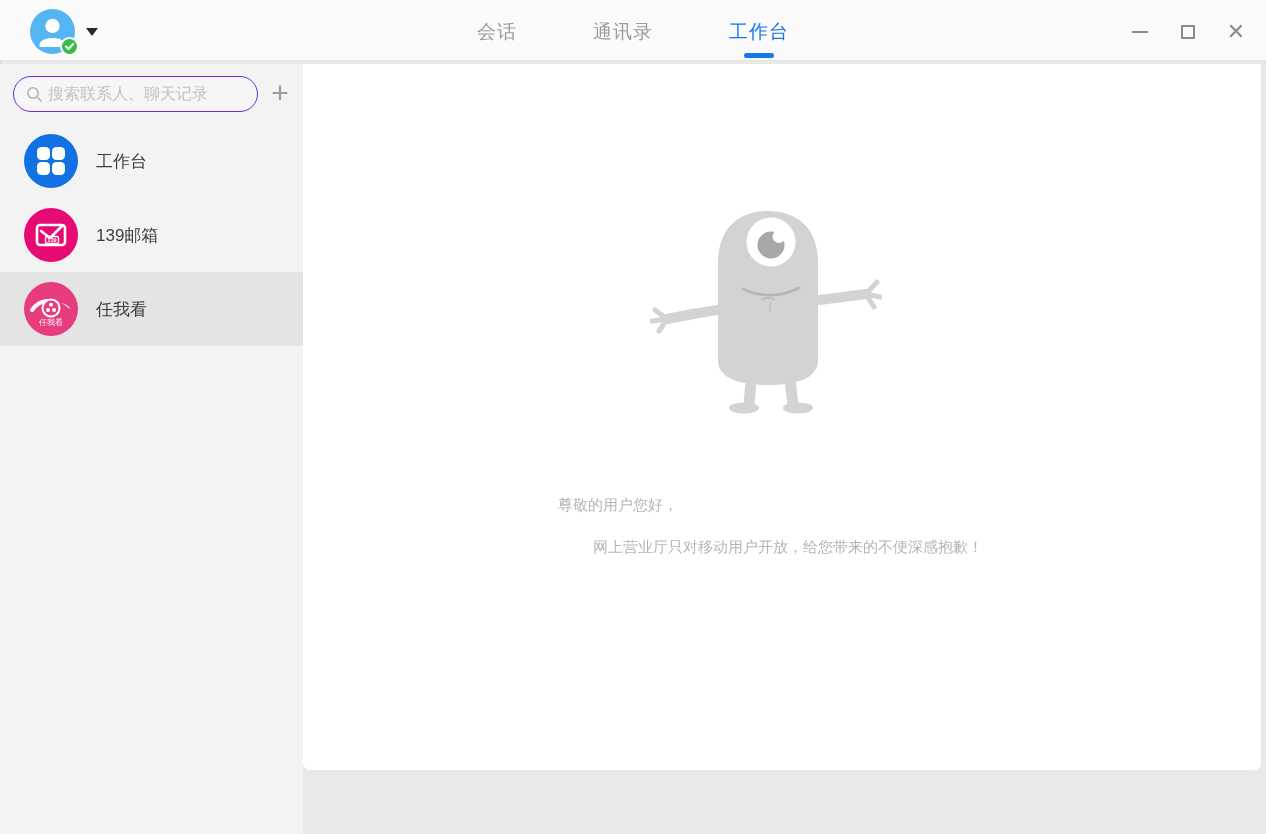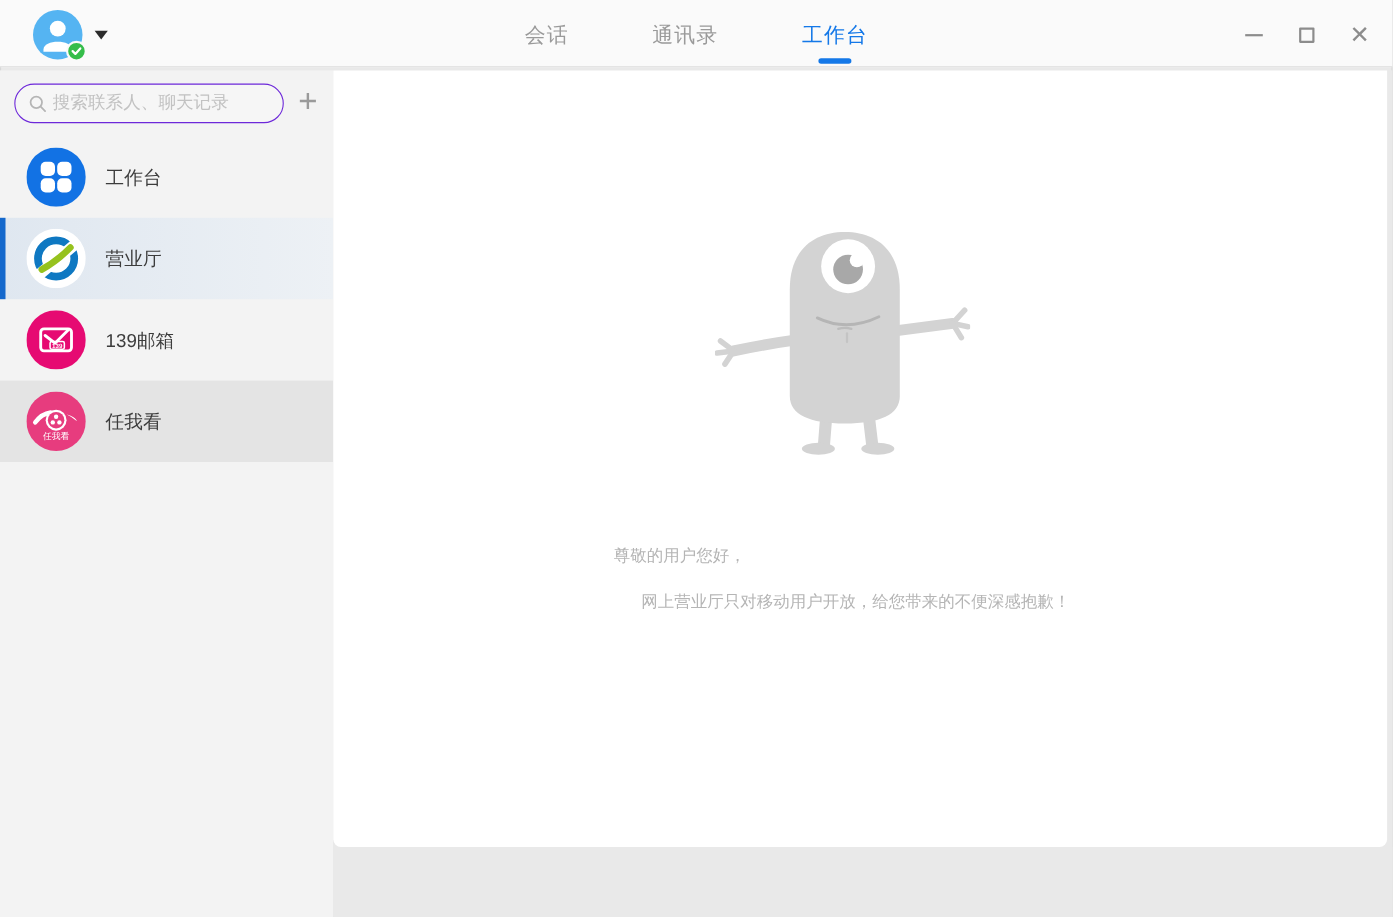--- a/index.html
+++ b/index.html
@@ -100,21 +100,21 @@
   .nav-item.hovered { background:#e4e4e4; }
 
   
   .main { position:absolute; left:303px; top:64px; width:963px; height:770px; background:#e9e9e9; }
   .card {
     position:absolute; left:0; top:0; width:958px; height:706px;
     background:#ffffff; border-radius:0 0 7px 7px;
   }
   .monster { position:absolute; left:347px; top:141px; }
   .empty-line1 { position:absolute; left:255px; top:432px; font-size:15px; color:#b5b5b5;text-align:center; }
-  .empty-line2 { position:absolute; left:280px; top:474px; font-size:15px; color:#b5b5b5; }
+  .empty-line2 { position:absolute; left:290px; top:474px; font-size:15px; color:#b5b5b5; }
   .footer-strip { position:absolute; left:0; top:706px; width:963px; height:64px; background:#e9e9e9; }
 </style>
 </head>
 <body>
 
 <div class="header">
 
   <div class="avatar-wrap">
     <div class="avatar-circle">
       <svg width="45" height="45" viewBox="0 0 45 45">
@@ -180,32 +180,20 @@
           <rect x="13" y="13" width="13" height="13" rx="4.5" fill="#ffffff"></rect>
           <rect x="28" y="13" width="13" height="13" rx="4.5" fill="#ffffff"></rect>
           <rect x="13" y="28" width="13" height="13" rx="4.5" fill="#ffffff"></rect>
           <rect x="28" y="28" width="13" height="13" rx="4.5" fill="#ffffff"></rect>
         </svg>
       </div>
       <span class="label">工作台</span>
     </div>
 
 
-    <div class="nav-item selected">
-      <div class="icon-wrap">
-        <svg width="54" height="54" viewBox="0 0 54 54">
-          <circle cx="27" cy="27" r="27" fill="#ffffff"></circle>
-          <circle cx="27" cy="27" r="16.5" fill="none" stroke="#0e78c2" stroke-width="7"></circle>
-          <line x1="11" y1="40" x2="43" y2="13" stroke="#ffffff" stroke-width="7"></line>
-          <line x1="14" y1="43" x2="46" y2="16" stroke="#ffffff" stroke-width="5"></line>
-          <path d="M14 37 Q27 30 40 17" fill="none" stroke="#96c21e" stroke-width="6" stroke-linecap="round"></path>
-        </svg>
-      </div>
-      <span class="label">营业厅</span>
-    </div>
 
     <div class="nav-item">
       <div class="icon-wrap">
         <svg width="54" height="54" viewBox="0 0 54 54">
           <circle cx="27" cy="27" r="27" fill="#e60a72"></circle>
           <rect x="13" y="17" width="28" height="20" rx="3" fill="none" stroke="#ffffff" stroke-width="2.6"></rect>
           <polyline points="17,23 26,30 38,18" fill="none" stroke="#ffffff" stroke-width="2.6" stroke-linecap="round" stroke-linejoin="round"></polyline>
           <rect x="21.5" y="28.5" width="13" height="7" rx="1.5" fill="none" stroke="#ffffff" stroke-width="1.4"></rect>
           <text x="28" y="34.4" font-size="5.6" font-weight="bold" fill="#ffffff" text-anchor="middle" font-family="'Liberation Sans',sans-serif">139</text>
         </svg>

